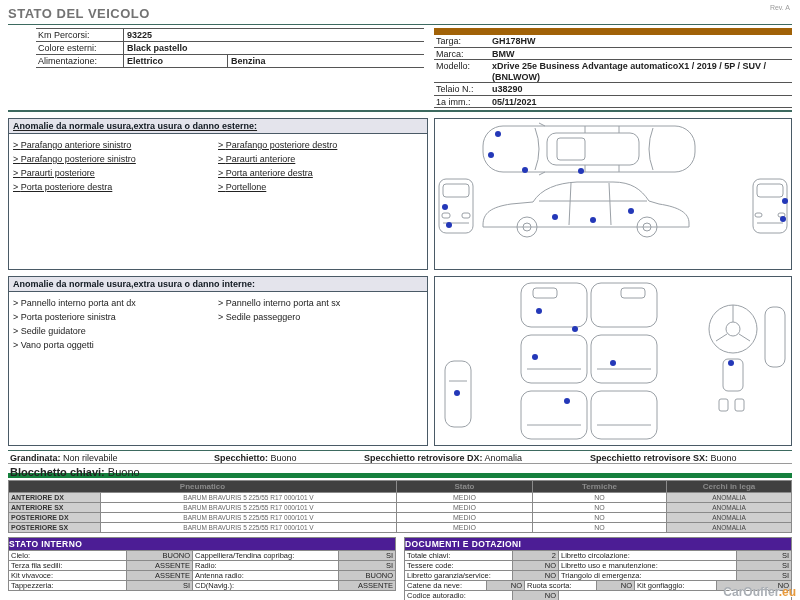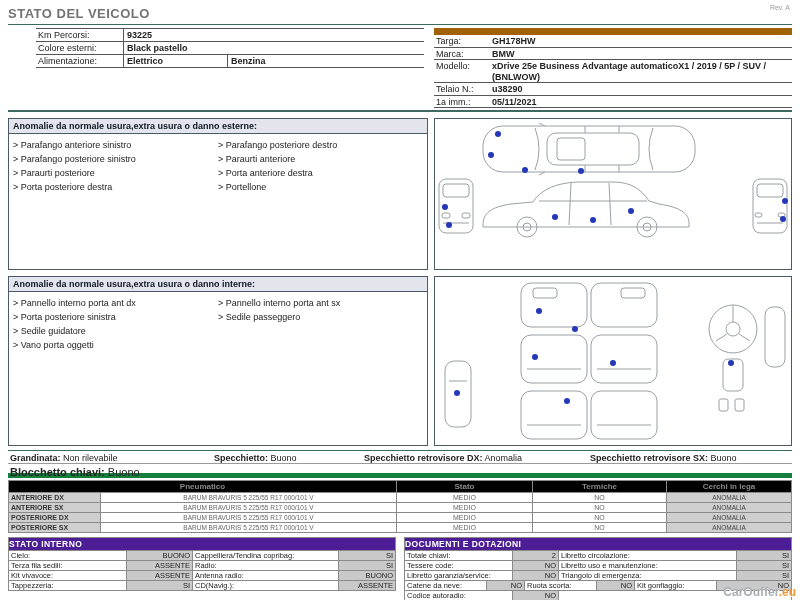--- a/index.html
+++ b/index.html
@@ -17,38 +17,38 @@
   .li-row { display:flex; border-bottom:1px solid #555; height:13px; align-items:center; }
   .li-label { width:88px; flex:none; border-right:1px solid #555; height:100%; display:flex; align-items:center; padding-left:2px; }
   .li-value { font-weight:bold; padding-left:3px; flex:1; }
   .li-value.mid { width:104px; flex:none; border-right:1px solid #555; height:100%; display:flex; align-items:center; }
   .right-info { flex:1; margin-left:10px; border-top:7px solid #a16207; }
   .ri-row { display:flex; border-bottom:1px solid #555; min-height:12px; padding:1px 2px 0; align-items:flex-start; }
   .ri-label { width:56px; flex:none; }
   .ri-value { font-weight:bold; flex:1; line-height:10.5px; }
 
   .panel-row { display:flex; gap:6px; margin-top:6px; }
-  .panel-row.r1 { height:152px; }
+  .panel-row.r1 { height:152px;text-decoration:underline; }
   .panel-row.r2 { height:170px; }
   .panel { width:420px; border:1px solid #4a5a66; background:#fff; }
   .panel-header { background:#e4e4ec; border-bottom:1px solid #4a5a66; font-weight:bold; font-size:9px; padding:2px 4px; color:#101820; }
   .panel-body { display:flex; padding:4px; font-size:9px; color:#222; }
   .col { width:50%; }
   .item { padding:1px 0 1px 10px; text-indent:-10px; line-height:12px; }
   .item::before { content:">\00a0"; }
   .diagram { flex:1; border:1px solid #4a5a66; background:#fff; display:flex; align-items:center; justify-content:center; overflow:hidden; }
   .diagram svg { width:100%; height:100%; }
 
   .cond-row { display:flex; margin-top:4px; border-top:1px solid #3d6a60; border-bottom:1px solid #9a9a9a; padding:2px; font-size:9px; height:14px; }
   .cl { font-weight:bold; }
   .key-row { font-size:11px; padding:2px; border-bottom:5px solid #15803d; height:14px; }
 
   table.tires { width:100%; border-collapse:collapse; margin-top:2px; table-layout:fixed; }
   .tires th, .tires td { border:1px solid #8a8a8a; overflow:hidden; white-space:nowrap; }
-  .tires thead th { background:#000000; color:#8a8a8a; font-size:8px; height:12px; font-weight:bold; text-align:center; }
+  .tires thead th { background:#404040; color:#8a8a8a; font-size:8px; height:12px; font-weight:bold; text-align:center; }
   .tires td { height:10px; font-size:7px; padding:0 2px; }
   td.pos { background:#cfcfcf; font-weight:bold; color:#333; }
   td.tire { text-align:center; color:#666; font-size:6.5px; }
   td.stato, td.termiche { text-align:center; color:#666; }
   td.cerchi { text-align:center; background:#cfcfcf; color:#444; font-size:6.5px; }
 
   .bottom { display:flex; gap:8px; margin-top:4px; }
   .btable { width:388px; border:1px solid #8a8a8a; align-self:flex-start; }
   .btable-header { background:#4c1d95; color:#fff; text-align:left; font-weight:bold; font-size:8.5px; height:12px; line-height:12px; letter-spacing:.4px; }
   .brow { display:flex; border-top:1px solid #8a8a8a; height:10px; font-size:7.5px; }

